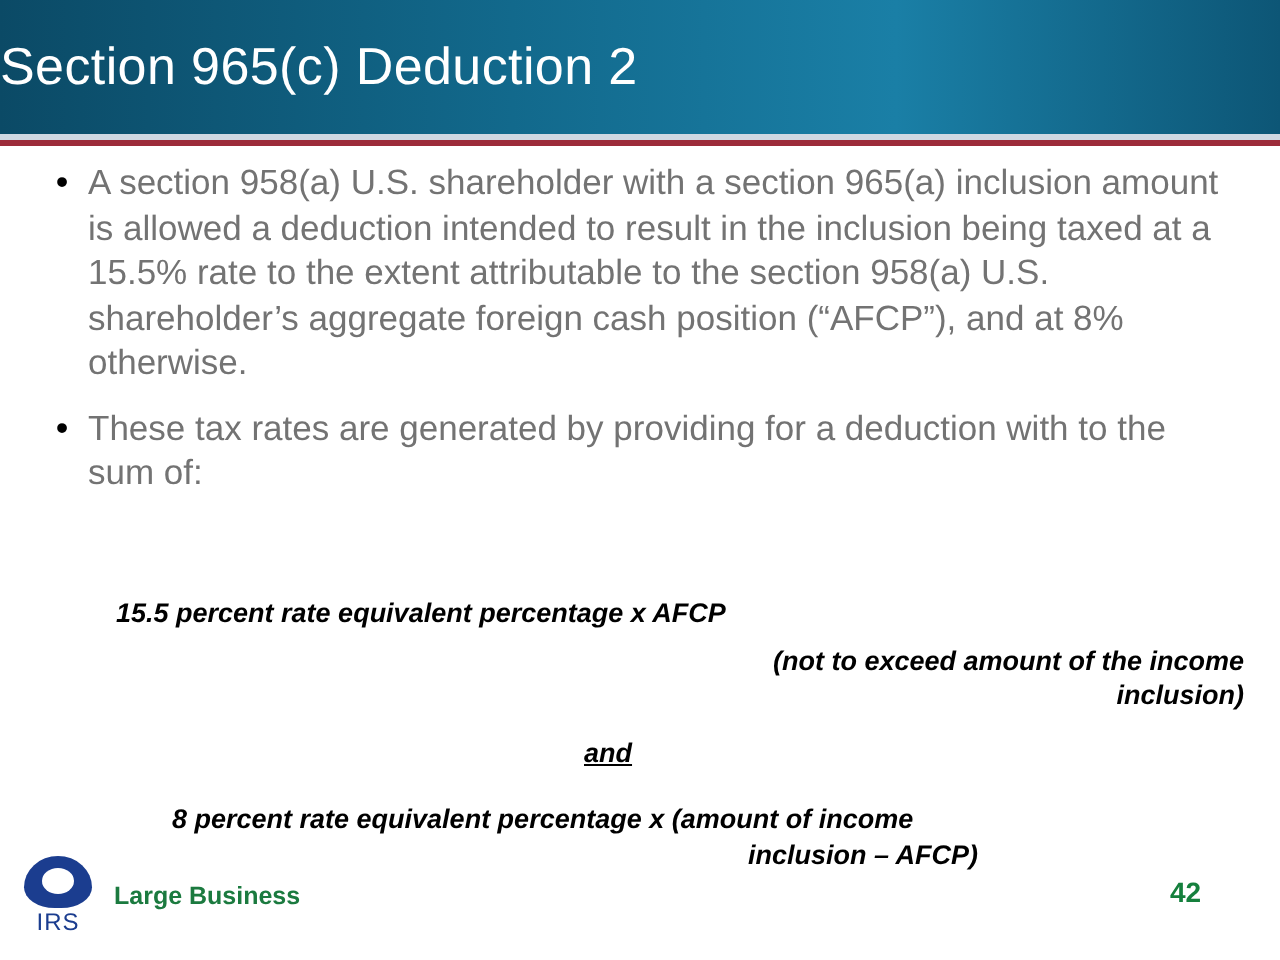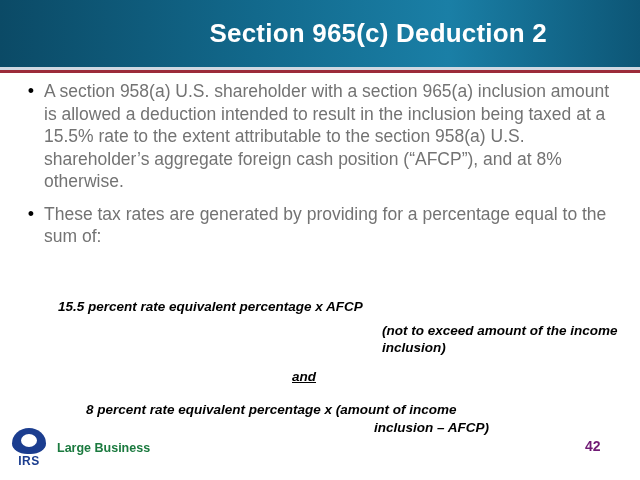--- a/index.html
+++ b/index.html
@@ -28,24 +28,24 @@
     height: 72px;
     background: linear-gradient(to right, #0b4a66 0%, #12698c 40%, #1a7fa6 70%, #0d5676 100%);
   }
   .header-title {
     position: absolute;
     left: 0;
     top: 0;
     width: 547px;
     height: 66px;
     line-height: 66px;
-    text-align: right;
+    text-align: left;
     color: #ffffff;
     font-size: 26px;
-    font-weight: bold;
+    font-weight: normal;
     letter-spacing: 0.2px;
   }
   .header-rule-light {
     position: absolute;
     left: 0;
     top: 67px;
     width: 640px;
     height: 3px;
     background: #cfd8e2;
   }
@@ -100,20 +100,21 @@
     position: absolute;
     left: 58px;
     top: 0;
     white-space: nowrap;
   }
   .formula-line-2 {
     position: absolute;
     left: 382px;
     top: 24px;
     width: 240px;
+    text-align: right;
   }
   .formula-and {
     position: absolute;
     left: 292px;
     top: 70px;
     text-decoration: underline;
   }
   .formula-line-3 {
     position: absolute;
     left: 58px;
@@ -172,37 +173,37 @@
     border-radius: 50%;
   }
   .irs-word {
     position: absolute;
     left: 0;
     top: 26px;
     width: 38px;
     text-align: center;
     color: #1b3d8f;
     font-size: 12px;
-    font-weight: bold;
+    font-weight: normal;
     letter-spacing: 0.5px;
   }
   .lbi-text {
     margin-left: 9px;
     color: #1b7a3f;
     font-size: 12.5px;
     font-weight: bold;
     line-height: 15px;
   }
   .page-number {
     position: absolute;
     left: 585px;
     top: 438px;
     font-size: 14px;
     font-weight: bold;
-    color: #701a75;
+    color: #15803d;
   }
 </style>
 </head>
 <body>
 
 <div class="slide">
 
   <div class="header">
     <div class="header-title">Section 965(c) Deduction 2</div>
     <div class="header-rule-light"></div>
@@ -211,21 +212,21 @@
 
   <div class="content">
 
     <div class="bullet-row">
       <div class="bullet-mark">•</div>
       <div class="bullet-text">A section 958(a) U.S. shareholder with a section 965(a) inclusion amount is allowed a deduction intended to result in the inclusion being taxed at a 15.5% rate to the extent attributable to the section 958(a) U.S. shareholder’s aggregate foreign cash position (“AFCP”), and at 8% otherwise.</div>
     </div>
 
     <div class="bullet-row">
       <div class="bullet-mark">•</div>
-      <div class="bullet-text">These tax rates are generated by providing for a percentage equal to the sum of:</div>
+      <div class="bullet-text">These tax rates are generated by providing for a deduction with to the sum of:</div>
     </div>
 
   </div>
 
   <div class="formula">
     <div class="formula-line-1">15.5 percent rate equivalent percentage  x AFCP</div>
     <div class="formula-line-2">(not to exceed amount of the income inclusion)</div>
     <div class="formula-and">and</div>
     <div class="formula-line-3">8 percent rate equivalent percentage x (amount of income</div>
     <div class="formula-line-4">inclusion – AFCP)</div>

